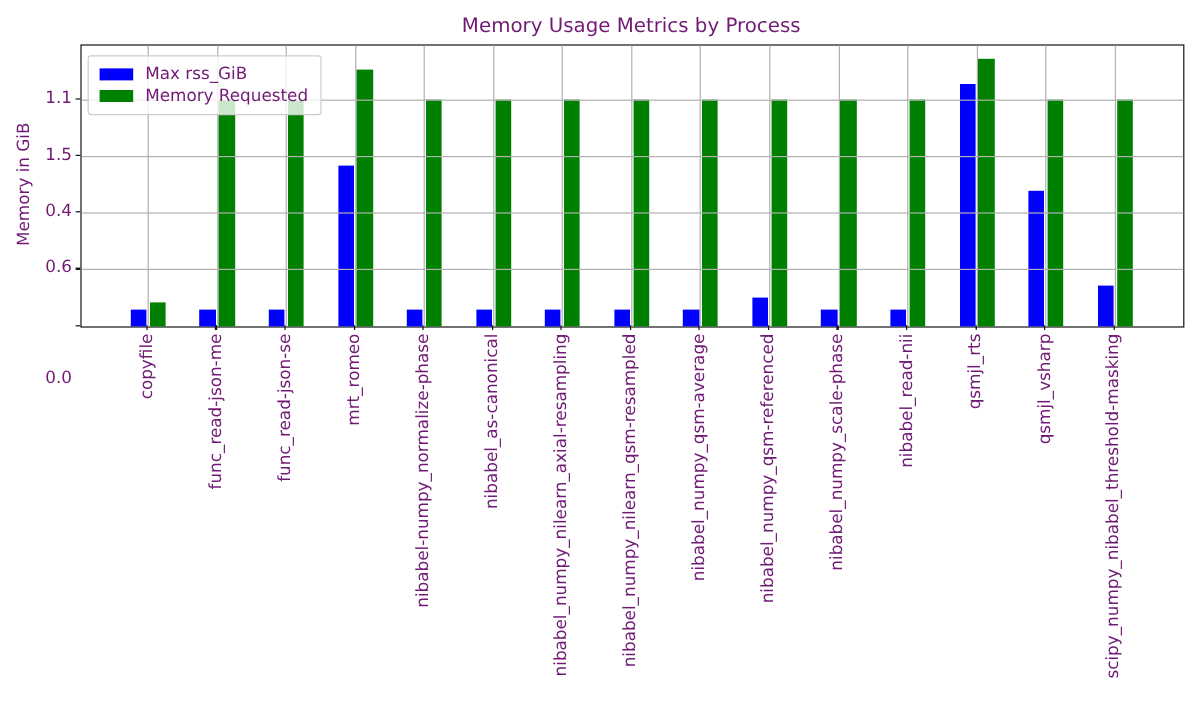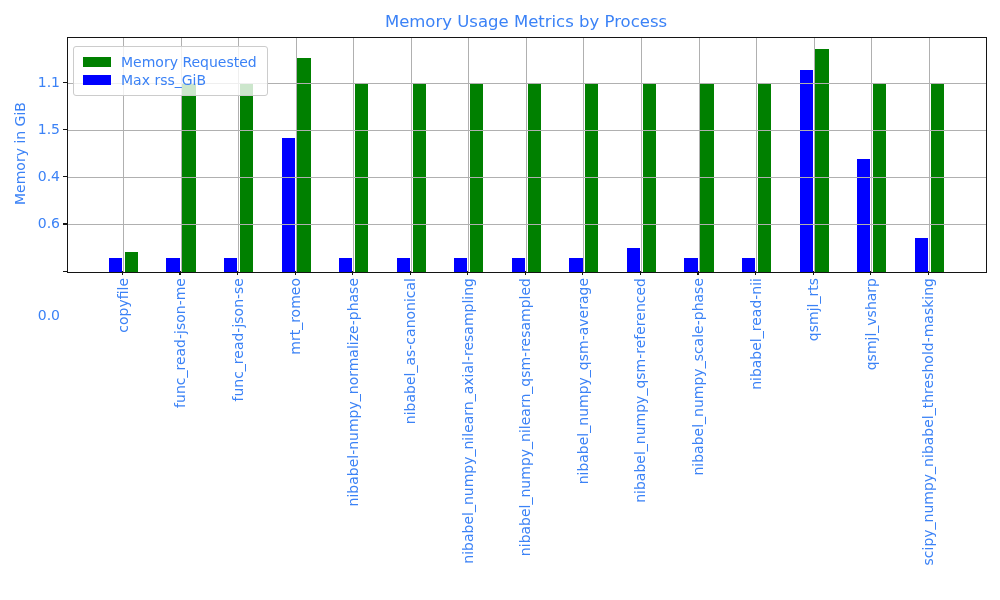--- a/index.html
+++ b/index.html
@@ -1,18 +1,18 @@
 <!DOCTYPE html>
 <html><head>
 <meta charset="utf-8">
 <style>
   html,body{margin:0;padding:0;background:#fff;}
   #fig{
     position:relative;width:1000px;height:600px;background:#fff;overflow:hidden;
-    font-family:"DejaVu Sans","Liberation Sans",sans-serif;color:#3b82f6;
+    font-family:"DejaVu Sans","Liberation Sans",sans-serif;color:#701a75;
   }
   .title{position:absolute;left:67px;top:12px;width:918px;text-align:center;
     font-size:16.5px;line-height:20px;}
   .plot{position:absolute;left:67px;top:37px;width:918px;height:234px;
     border:1.2px solid #141414;box-sizing:content-box;background:#fff;}
   .hgrid,.vgrid{position:absolute;background:#b0b0b0;z-index:3;}
   .hgrid{left:0;width:100%;height:1px;}
   .vgrid{top:0;height:100%;width:1px;}
   .bar{position:absolute;bottom:0;z-index:2;}
   .xtick{position:absolute;width:1.2px;height:4px;background:#141414;}
@@ -33,26 +33,26 @@
 </style>
 </head>
 <body>
 
 <div id="fig">
   <div class="title">Memory Usage Metrics by Process</div>
   <div class="ylabel">Memory in GiB</div>
   <div class="plot" id="plot">
     <div class="legend" id="legend">
         <div class="legend-row">
+          <div class="legend-swatch" style="background: rgb(0, 0, 255);"></div>
+          <div class="legend-label">Max rss_GiB</div>
+        </div>
+        <div class="legend-row">
           <div class="legend-swatch" style="background: rgb(0, 128, 0);"></div>
           <div class="legend-label">Memory Requested</div>
-        </div>
-        <div class="legend-row">
-          <div class="legend-swatch" style="background: rgb(0, 0, 255);"></div>
-          <div class="legend-label">Max rss_GiB</div>
         </div>
       </div>
   <div class="hgrid" style="top: 186.323px; background: rgb(176, 176, 176);"></div>
       <div class="hgrid" style="top: 139.145px; background: rgb(176, 176, 176);"></div>
       <div class="hgrid" style="top: 91.9677px; background: rgb(176, 176, 176);"></div>
       <div class="hgrid" style="top: 44.7903px; background: rgb(176, 176, 176);"></div>
       <div class="vgrid" style="left: 55px; background: rgb(176, 176, 176);"></div>
       <div class="bar" style="left: 40.9px; width: 13.3px; height: 14.1532px; background: rgb(0, 0, 255);"></div>
       <div class="bar" style="left: 56.8px; width: 13.3px; height: 19.8145px; background: rgb(0, 128, 0);"></div>
       <div class="vgrid" style="left: 112.55px; background: rgb(176, 176, 176);"></div>

